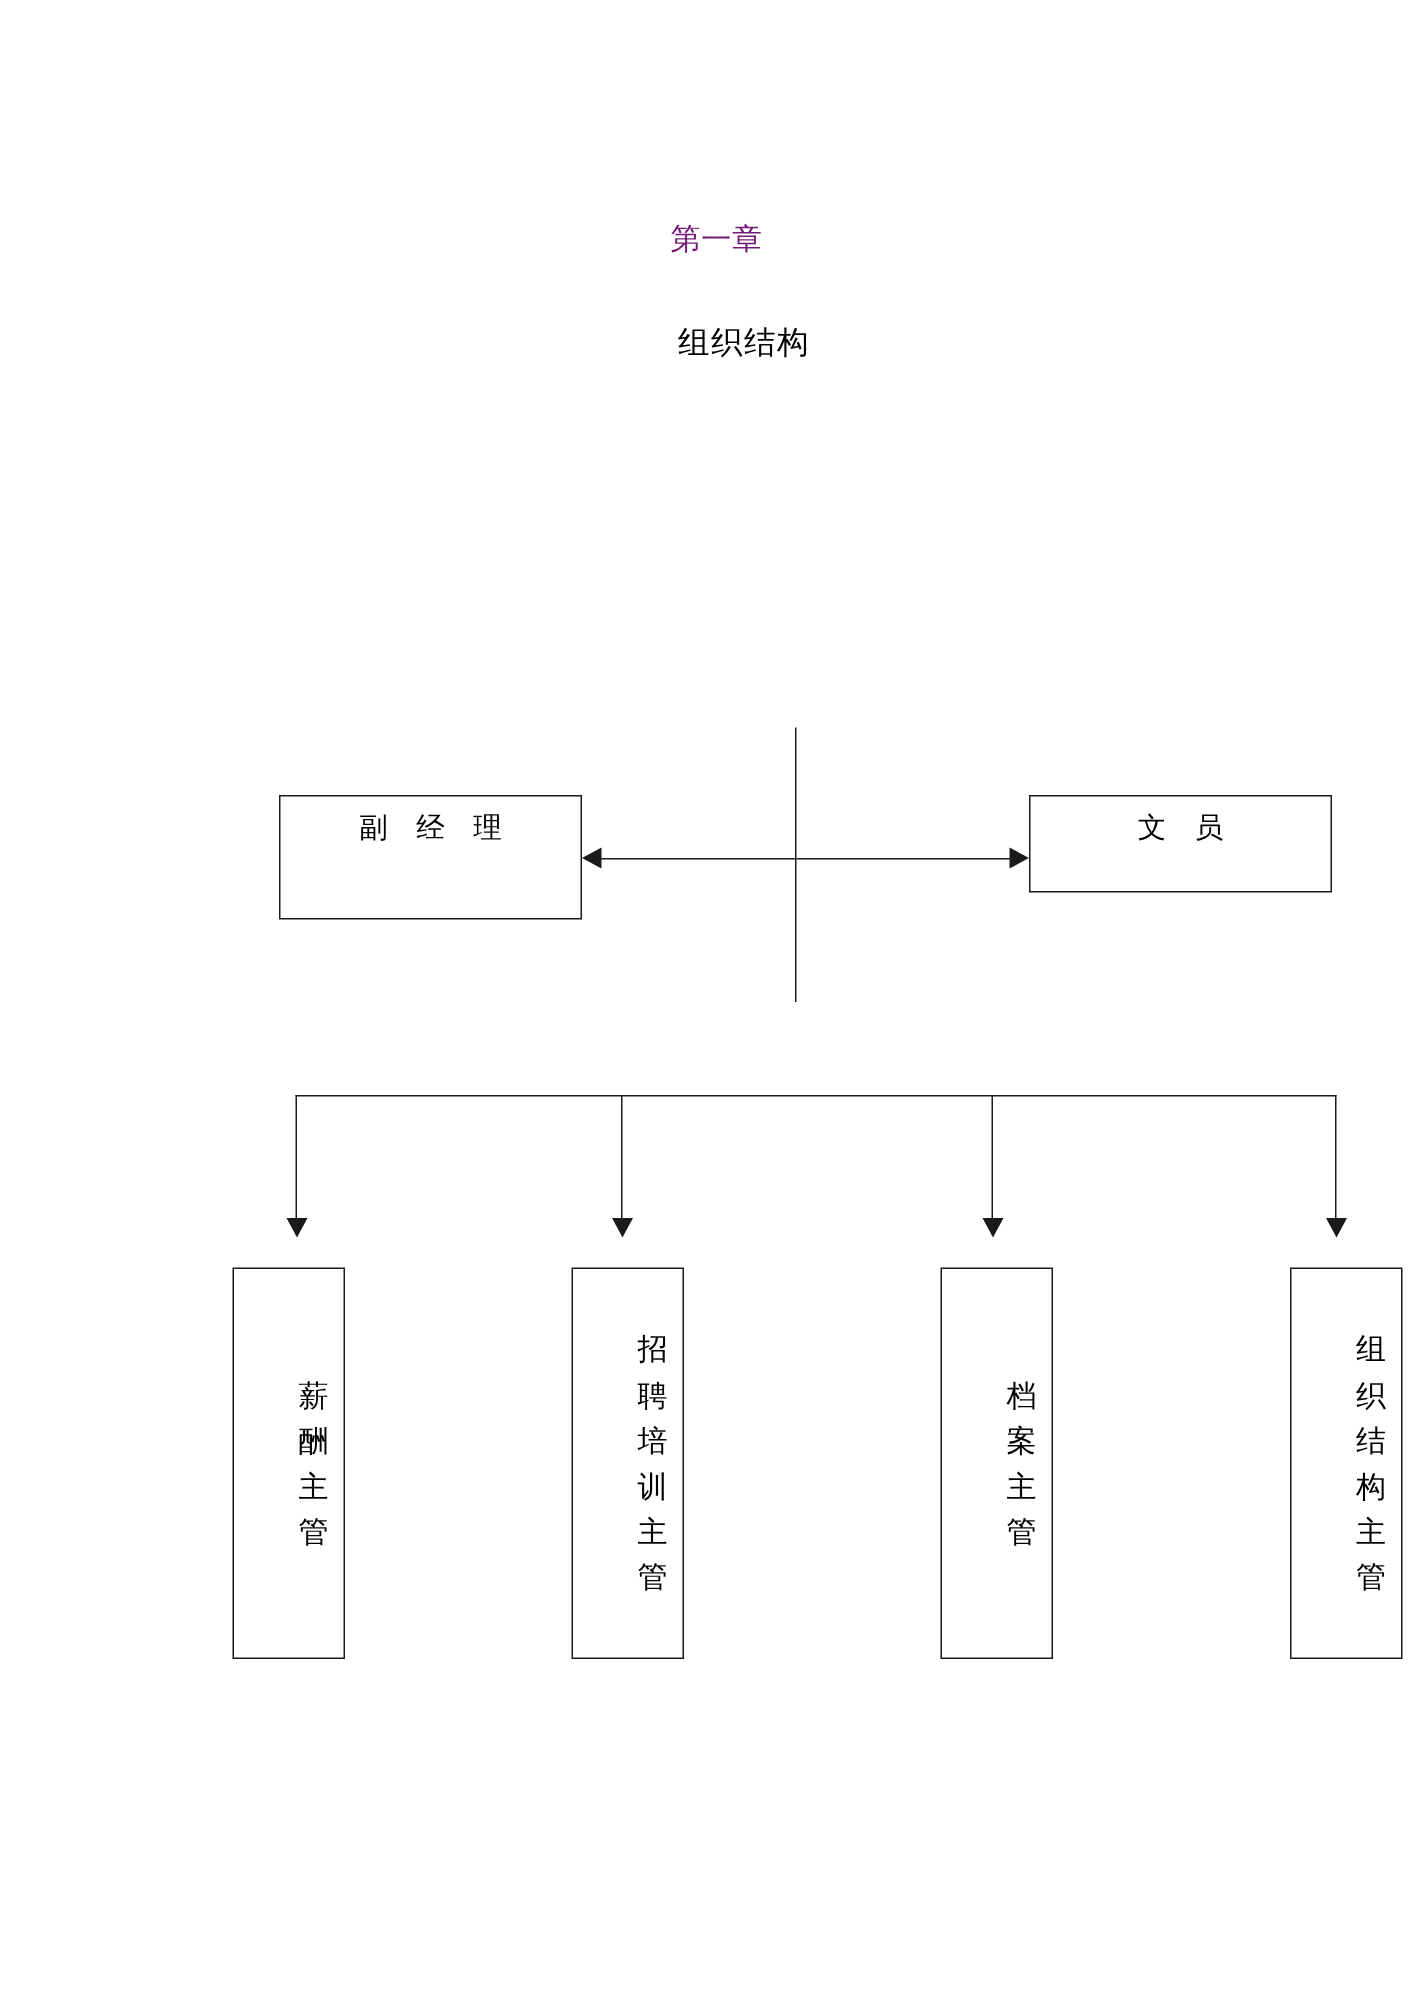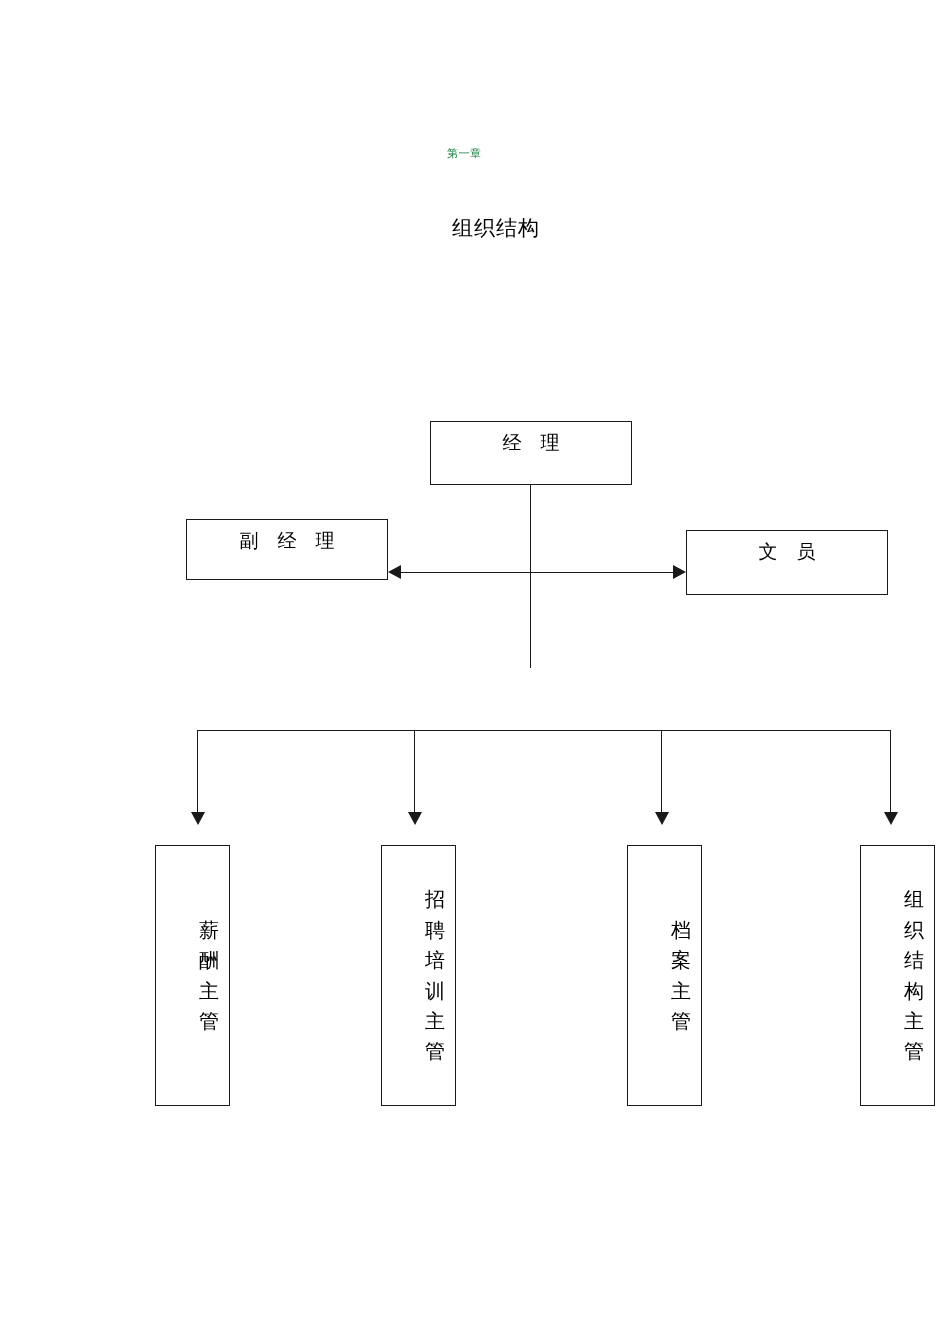--- a/index.html
+++ b/index.html
@@ -18,24 +18,24 @@
     height: 1344px;
     background: #ffffff;
     overflow: hidden;
   }
 
   
   .chapter-label {
     position: absolute;
     left: 447px;
     top: 146px;
-    font-size: 11px;
+    font-size: 20px;
     letter-spacing: 0.5px;
     white-space: nowrap;
-    color: #15803d;
+    color: #701a75;
   }
   .chapter-title {
     position: absolute;
     left: 452px;
     top: 186px;
     font-size: 21px;
     letter-spacing: 1px;
     white-space: nowrap;
     color: #000;
     margin-top: 28px;
@@ -53,21 +53,21 @@
     left: 0;
     right: 0;
     top: 8px;
     text-align: center;
     font-size: 19px;
     white-space: nowrap;
   }
 
   
   #node-manager   { left: 430px; top: 421px; width: 202px; height: 64px; }
-  #node-deputy    { left: 186px; top: 519px; width: 202px; height: 61px; }
+  #node-deputy    { left: 186px; top: 530px; width: 202px; height: 83px; }
   #node-clerk     { left: 686px; top: 530px; width: 202px; height: 65px; }
 
   
   .node-v { height: 261px; top: 845px; width: 75px; }
   .node-v .node-label {
     position: absolute;
     right: 10px;
     top: 0;
     bottom: 0;
     display: flex;
@@ -141,23 +141,20 @@
   #head-clerk  { left: 673px; top: 565px; }
 </style>
 </head>
 <body>
 
 <div id="page">
 
   <div class="chapter-label">第一章</div>
   <div class="chapter-title">组织结构</div>
 
-  <div class="node node-h" id="node-manager">
-    <div class="node-label">经　理</div>
-  </div>
 
   <div class="line-v" id="spine-manager"></div>
 
   <div class="node node-h" id="node-deputy">
     <div class="node-label">副　经　理</div>
   </div>
 
   <div class="node node-h" id="node-clerk">
     <div class="node-label">文　员</div>
   </div>

